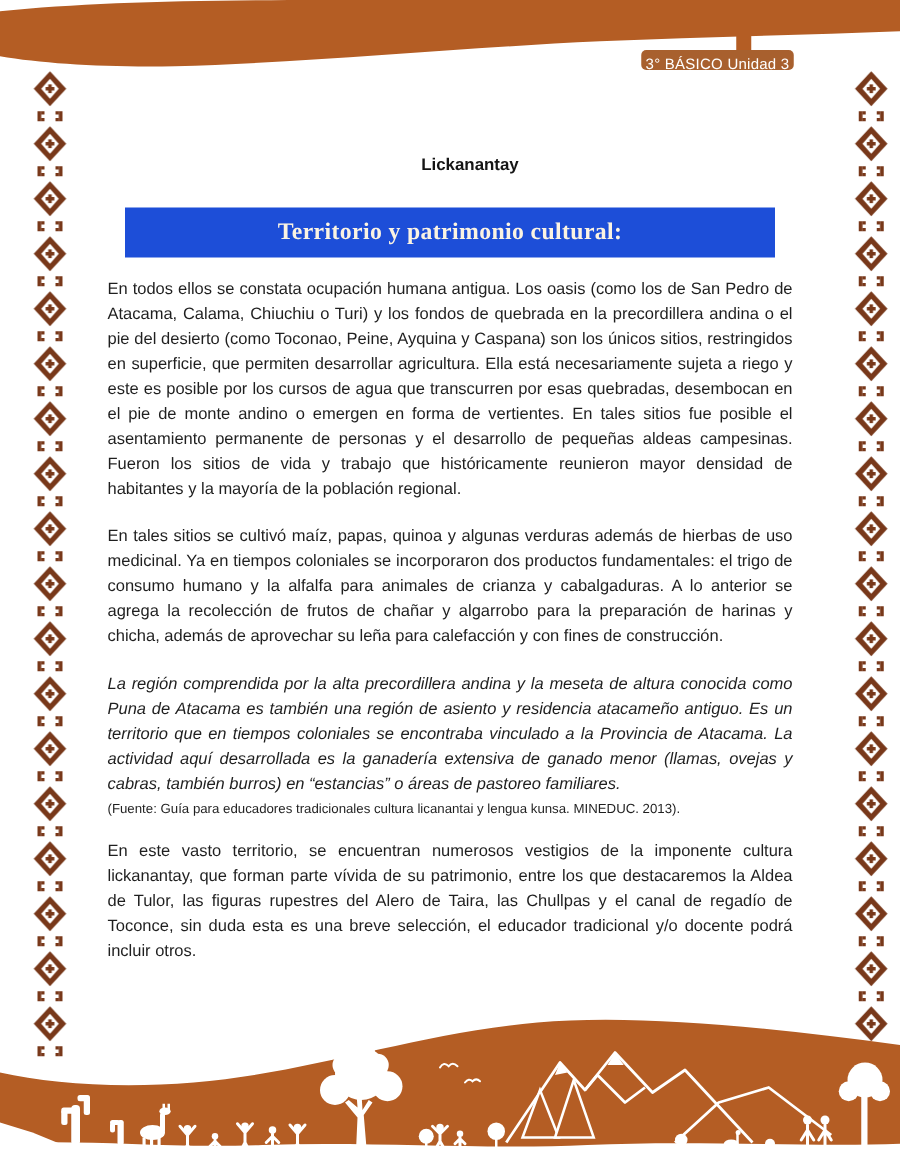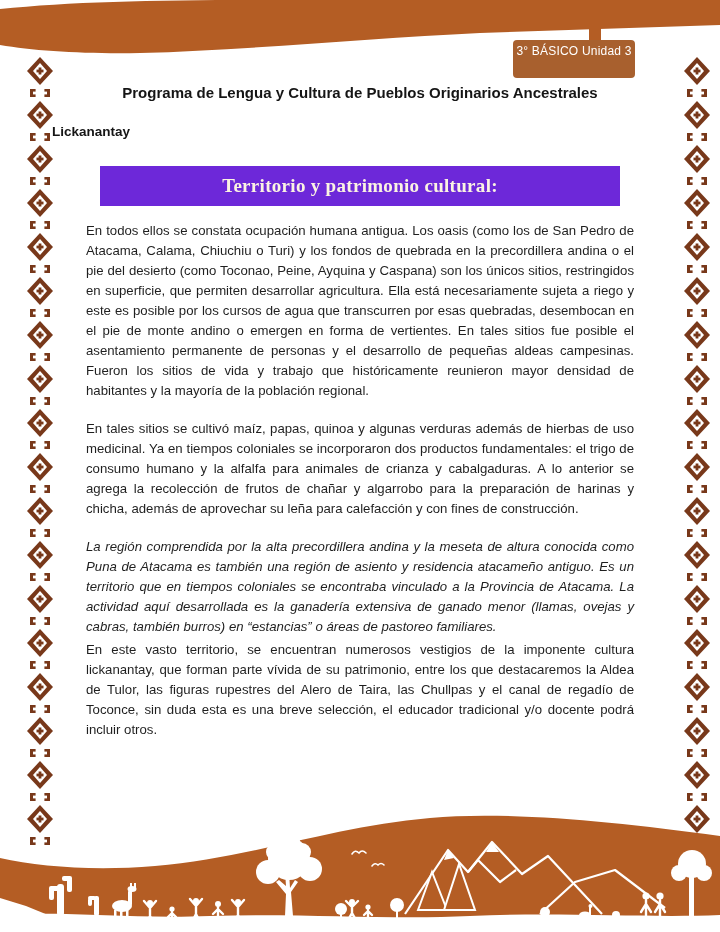--- a/index.html
+++ b/index.html
@@ -2,36 +2,36 @@
 <html><head>
 <meta charset="utf-8">
 <style>
   html,body{margin:0;padding:0;}
   #page{
     position:relative; width:720px; height:932px; overflow:hidden;
     background:#ffffff; font-family:"Liberation Sans", sans-serif;
   }
   .abs{position:absolute;}
   #unit-badge{
-    left:513px; top:40px; width:122px; height:38px;
+    left:513px; top:40px; width:122px; height:16px;
     background:#a8602e; border-radius:4px;
     color:#ffffff; font-size:12px; text-align:center; line-height:23px;
     letter-spacing:.2px;
   }
   #program-title{
     left:60px; top:84px; width:600px; text-align:center;
     font-size:15px; font-weight:bold; color:#151515;
   }
   #culture-name{
-    left:52px; top:124px; width:600px; text-align:left;
+    left:76px; top:124px; width:600px; text-align:center;
     font-size:13.5px; font-weight:bold; color:#151515;
   }
   #section-bar{
     left:100px; top:166px; width:520px; height:40px;
-    background:#6d28d9; display:flex; align-items:center; justify-content:center;
+    background:#1d4ed8; display:flex; align-items:center; justify-content:center;
   }
   #section-title{
     font-family:"Liberation Serif", serif; font-weight:bold;
     font-size:19px; color:#fbf3e2; letter-spacing:.3px;
   }
   #content{
     left:86px; top:221px; width:548px; color:#1f1f1f;
   }
   #content p{
     margin:0 0 18px 0; font-size:13.2px; line-height:20px;
@@ -75,31 +75,31 @@
         </g>
       </pattern>
     </defs>
     <rect width="28" height="792" fill="url(#tex)"></rect>
   </svg>
 
   <svg class="border-svg" style="left:683px" width="28" height="792">
     <rect width="28" height="792" fill="url(#tex)"></rect>
   </svg>
 
-  <div id="program-title" class="abs">Programa de Lengua y Cultura de Pueblos Originarios Ancestrales</div>
   <div id="culture-name" class="abs">Lickanantay</div>
 
   <div id="section-bar" class="abs">
     <span id="section-title">Territorio y patrimonio cultural:</span>
   </div>
 
   <div id="content" class="abs">
     <p>En todos ellos se constata ocupación humana antigua. Los oasis (como los de San Pedro de Atacama, Calama, Chiuchiu o Turi) y los fondos de quebrada en la precordillera andina o el pie del desierto (como Toconao, Peine, Ayquina y Caspana) son los únicos sitios, restringidos en superficie, que permiten desarrollar agricultura. Ella está necesariamente sujeta a riego y este es posible por los cursos de agua que transcurren por esas quebradas, desembocan en el pie de monte andino o emergen en forma de vertientes. En tales sitios fue posible el asentamiento permanente de personas y el desarrollo de pequeñas aldeas campesinas. Fueron los sitios de vida y trabajo que históricamente reunieron mayor densidad de habitantes y la mayoría de la población regional.</p>
     <p>En tales sitios se cultivó maíz, papas, quinoa y algunas verduras además de hierbas de uso medicinal. Ya en tiempos coloniales se incorporaron dos productos fundamentales: el trigo de consumo humano y la alfalfa para animales de crianza y cabalgaduras. A lo anterior se agrega la recolección de frutos de chañar y algarrobo para la preparación de harinas y chicha, además de aprovechar su leña para calefacción y con fines de construcción.</p>
     <p class="tight">La región comprendida por la alta precordillera andina y la meseta de altura conocida como Puna de Atacama es también una región de asiento y residencia atacameño antiguo. Es un territorio que en tiempos coloniales se encontraba vinculado a la Provincia de Atacama. La actividad aquí desarrollada es la ganadería extensiva de ganado menor (llamas, ovejas y cabras, también burros) en “estancias” o áreas de pastoreo familiares.</p>
+    <div class="source">(Fuente: Guía para educadores tradicionales cultura licanantai y lengua kunsa. MINEDUC. 2013).</div>
     <p>En este vasto territorio, se encuentran numerosos vestigios de la imponente cultura lickanantay, que forman parte vívida de su patrimonio, entre los que destacaremos la Aldea de Tulor, las figuras rupestres del Alero de Taira, las Chullpas y el canal de regadío de Toconce, sin duda esta es una breve selección, el educador tradicional y/o docente podrá incluir otros.</p>
   </div>
 
   <svg id="footer-svg" width="720" height="120" viewBox="0 0 720 120">
     <path d="M0 46 C40 55 95 59 155 54 C250 46 330 15 430 6 C505 -1 610 9 720 24 L720 120 L0 120 Z" fill="#b45d24"></path>
     <g fill="#ffffff">
       <path d="M0 103 C70 99 130 107 210 104 C300 101 390 108 470 104 C560 100 650 106 720 103 L720 120 L0 120 Z"></path>
       <path d="M0 86 L26 94 L48 103 L0 105 Z"></path>
       <circle cx="289" cy="47" r="21"></circle>
         <circle cx="268" cy="60" r="12"></circle>

